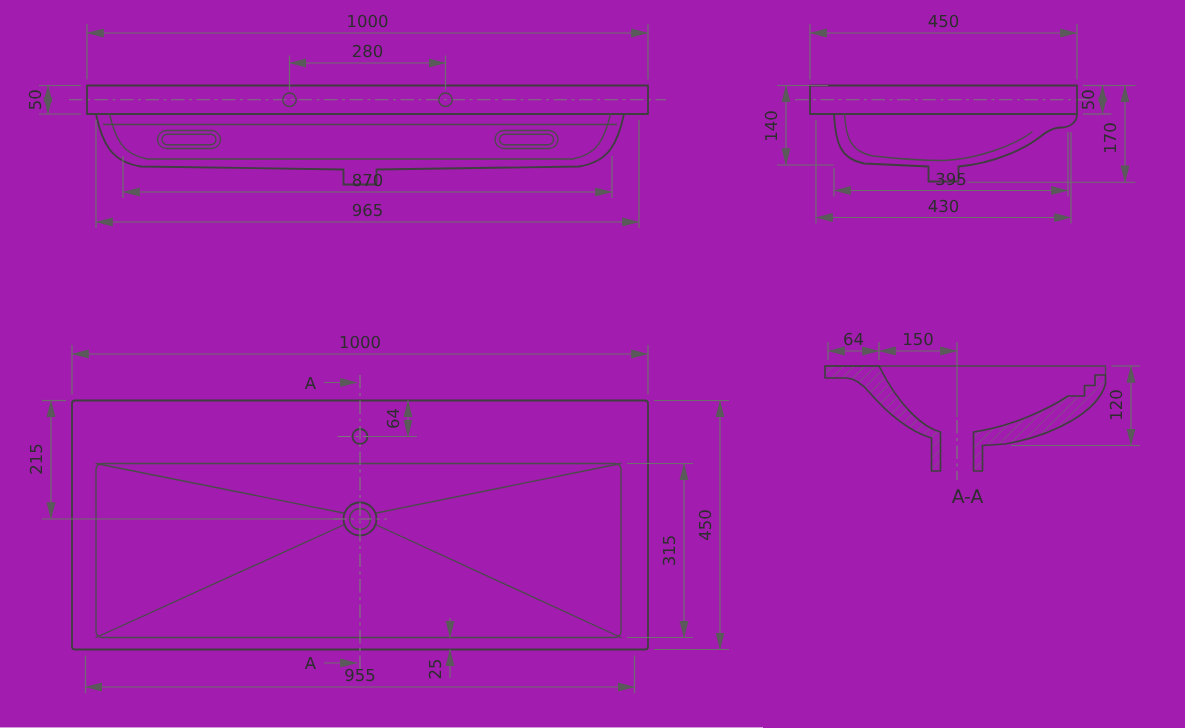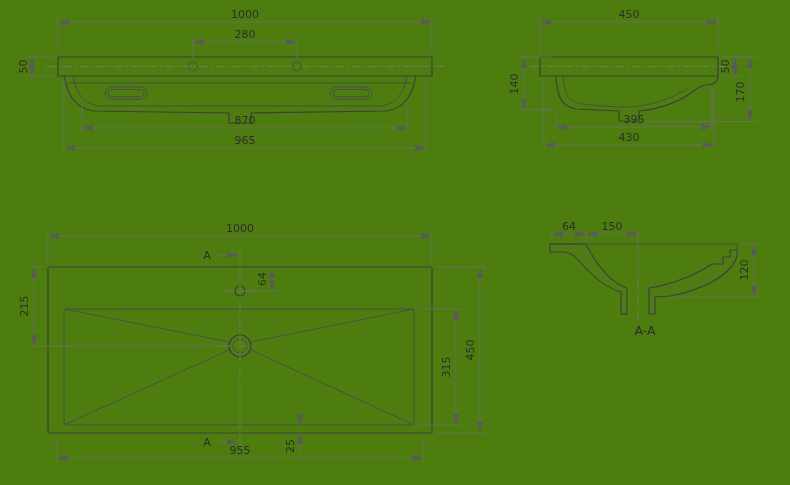--- a/index.html
+++ b/index.html
@@ -1,19 +1,19 @@
 <!DOCTYPE html>
 <html><head>
 <meta charset="utf-8">
 <style>
   html,body { margin:0; padding:0; background:#ffffff; }
   .sheet {
     position:relative;
     width:790px; height:485px;
-    background:#4d7c0f;
+    background:#a21caf;
     font-family:"DejaVu Sans", sans-serif;
     overflow:hidden;
   }
   svg { display:block; }
   svg text {
     font-family:"DejaVu Sans", sans-serif;
     font-size:11px;
     fill:#2e2e2e;
   }
   .section-title { font-size:12.5px; }

